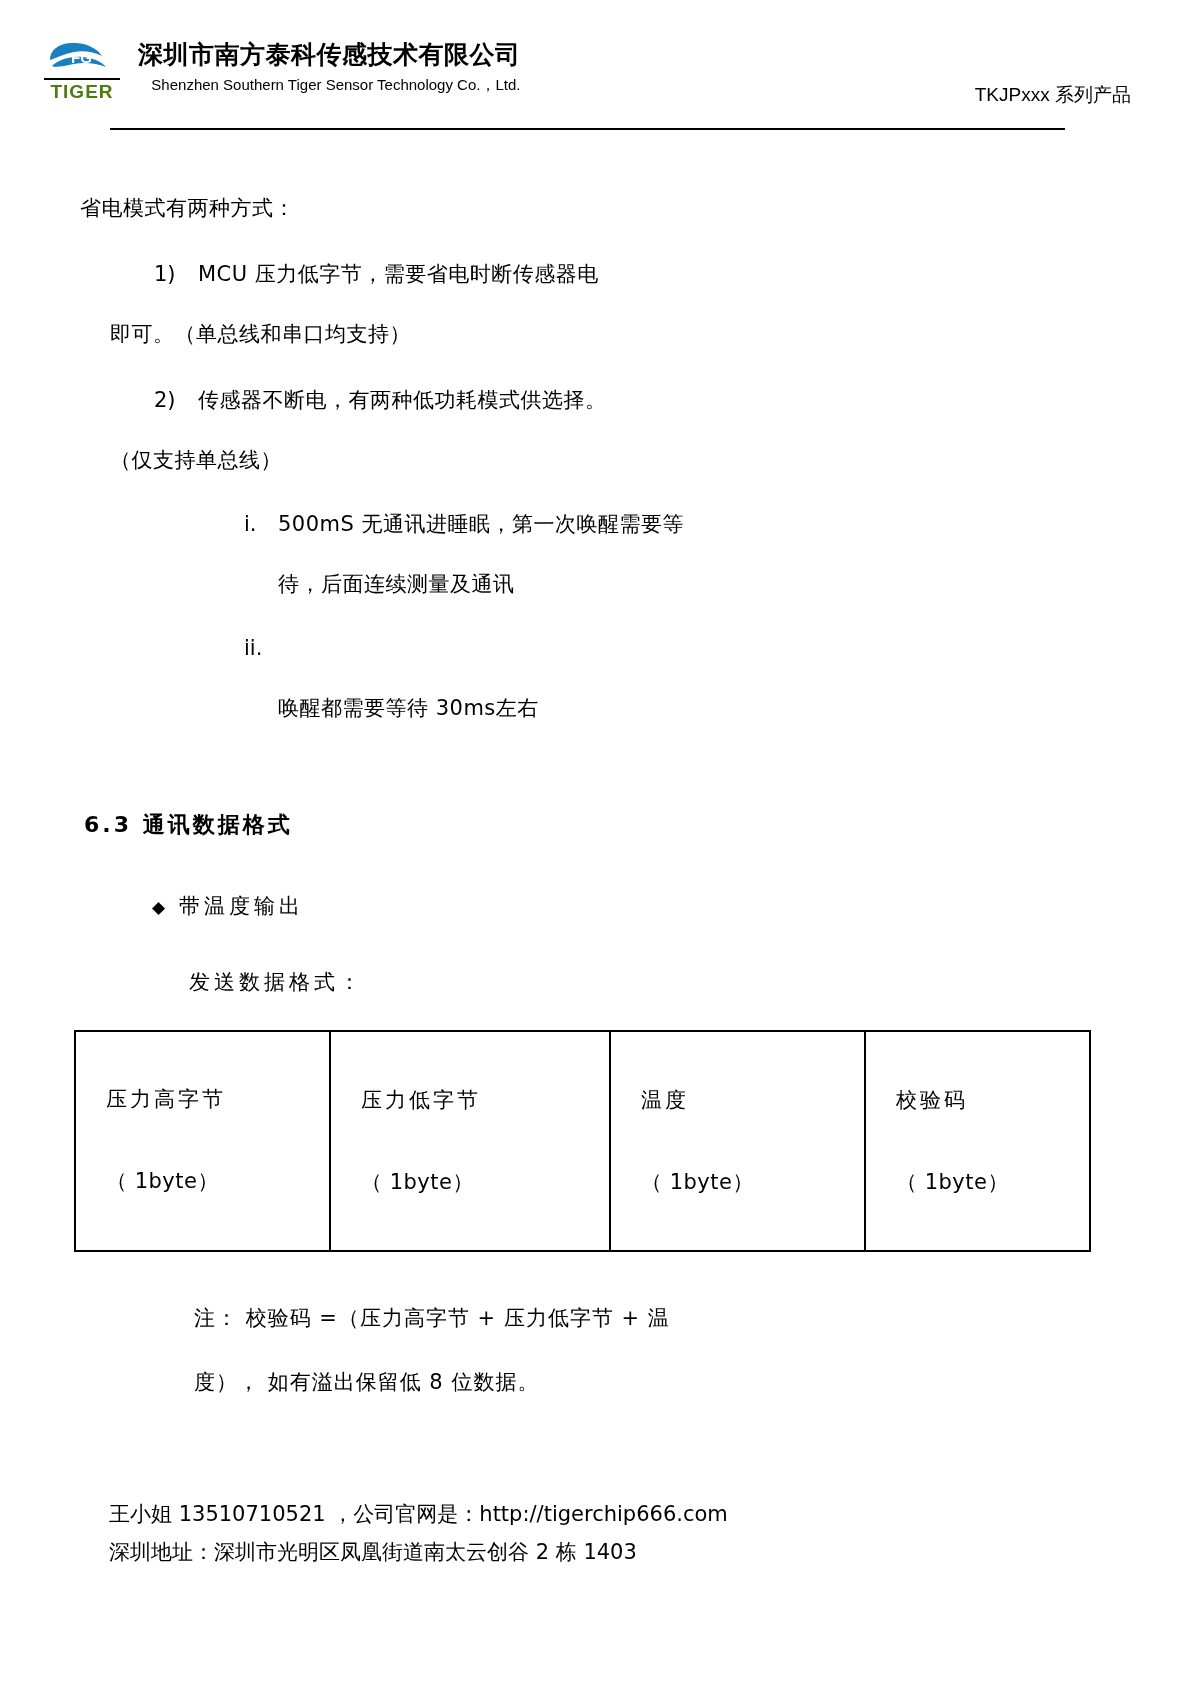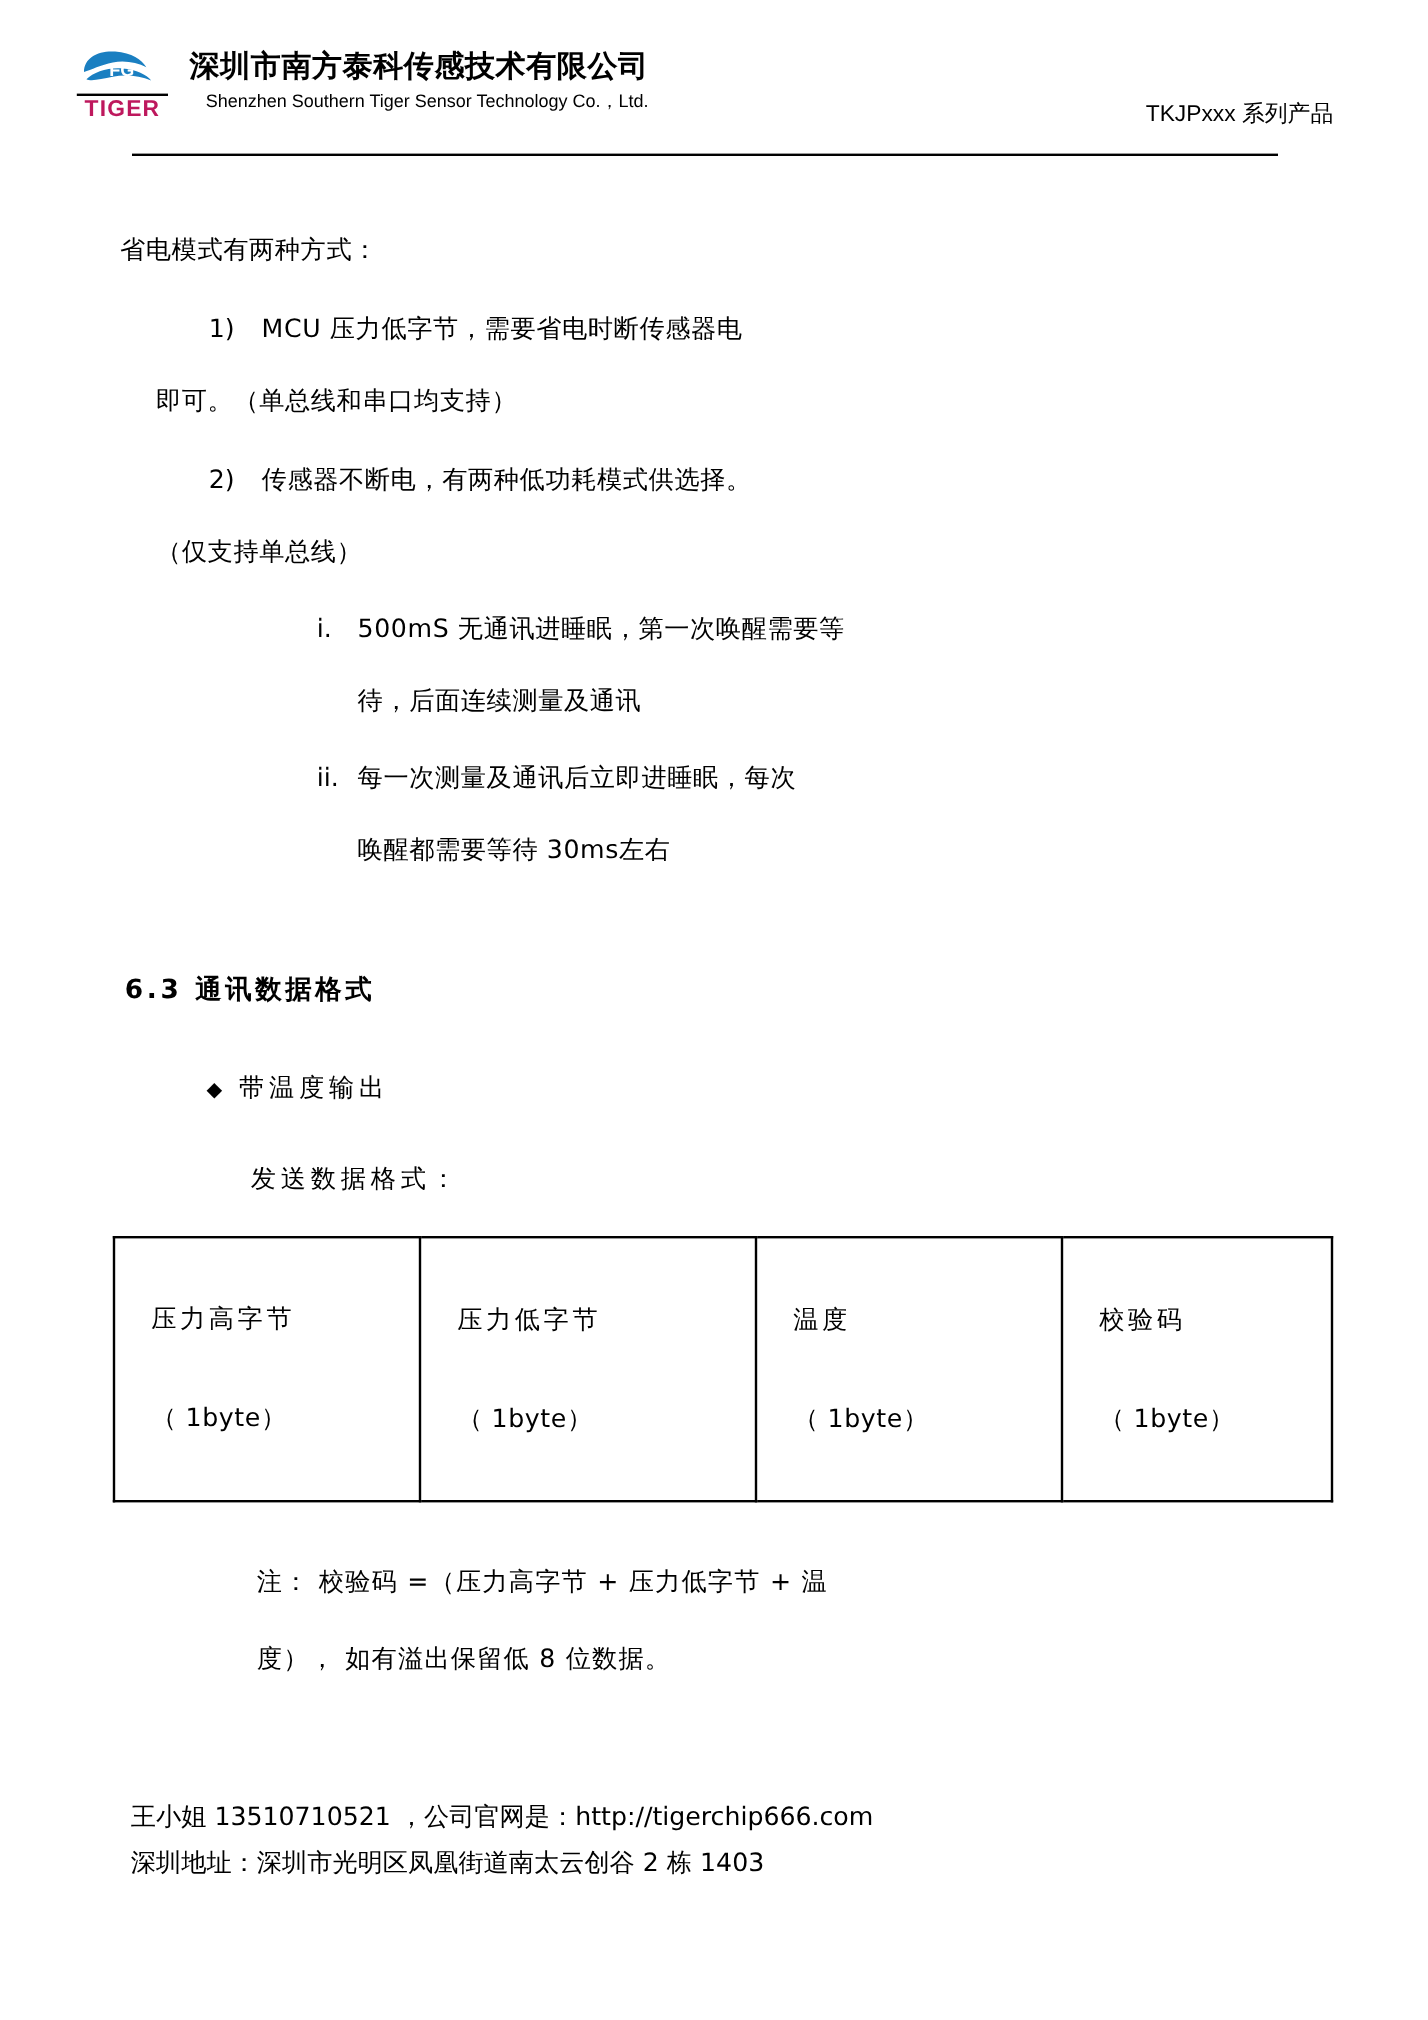--- a/index.html
+++ b/index.html
@@ -13,21 +13,21 @@
     font-family: "Liberation Sans", sans-serif;
     color: #000000;
     position: relative;
     overflow: hidden;
   }
   .page {
     position: relative;
     width: 1175px;
     height: 1683px;
     box-sizing: border-box;
-    padding: 0 64px;
+    padding: 0 44px;
   }
 
   
   .header {
     position: relative;
     height: 92px;
     padding-top: 38px;
     display: flex;
     align-items: flex-start;
     justify-content: space-between;
@@ -44,21 +44,21 @@
   .logo-mark {
     width: 76px;
     height: 38px;
     position: relative;
   }
   .logo-text {
     font-family: "Liberation Sans", sans-serif;
     font-weight: bold;
     font-size: 19px;
     letter-spacing: 1px;
-    color: #be185d;
+    color: #4d7c0f;
     border-top: 2px solid #000;
     padding-top: 1px;
     text-align: center;
     width: 76px;
     box-sizing: border-box;
   }
   .company-block {
     padding-top: 0px;
     text-align: right;
   }
@@ -273,23 +273,20 @@
     <div class="sub-item">
       <div class="sub-marker">i.</div>
       <div class="sub-body">
         <div class="line just">500mS 无通讯进睡眠，第一次唤醒需要等</div>
       </div>
     </div>
     <div class="line sub-cont just">待，后面连续测量及通讯</div>
 
     <div class="sub-item">
       <div class="sub-marker">ii.</div>
-      <div class="sub-body">
-        <div class="line just">每一次测量及通讯后立即进睡眠，每次</div>
-      </div>
     </div>
     <div class="line sub-cont just">唤醒都需要等待 30ms左右</div>
 
     <div class="heading">6.3  通讯数据格式</div>
 
     <div class="bullet-row">
       <span class="bullet-mark">◆</span><span>带温度输出</span>
     </div>
 
     <div class="send-fmt">发送数据格式：</div>

